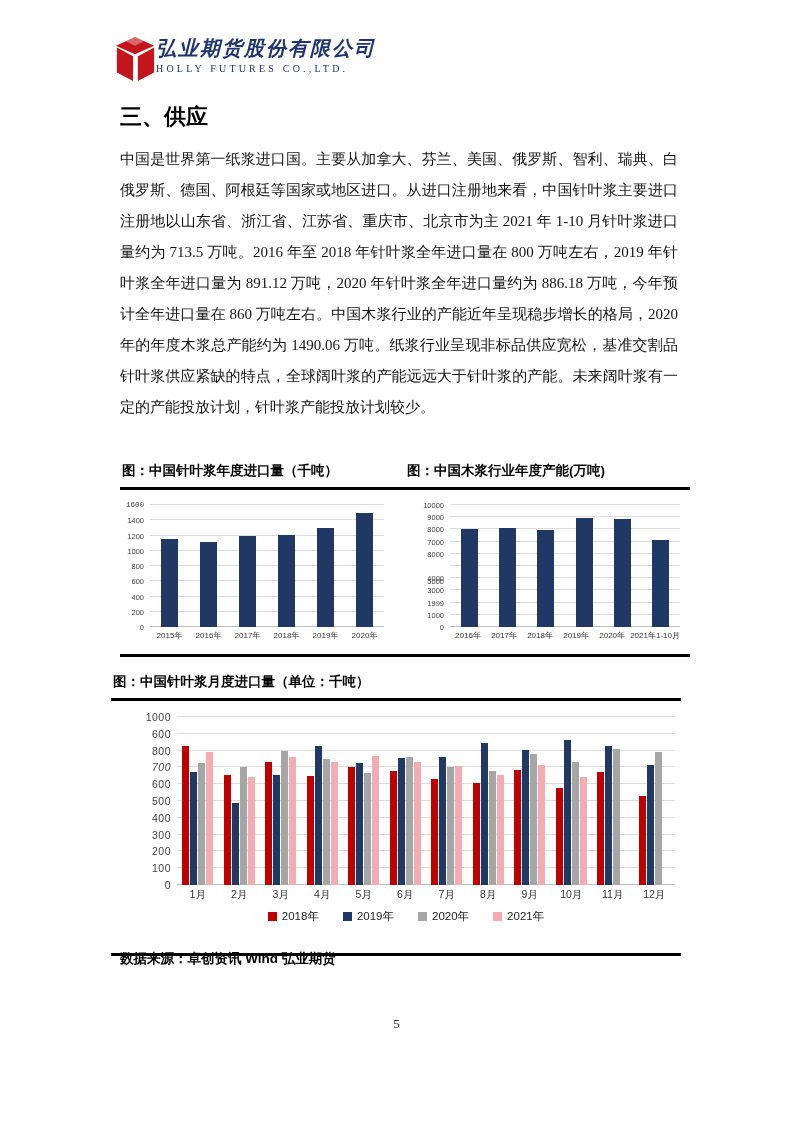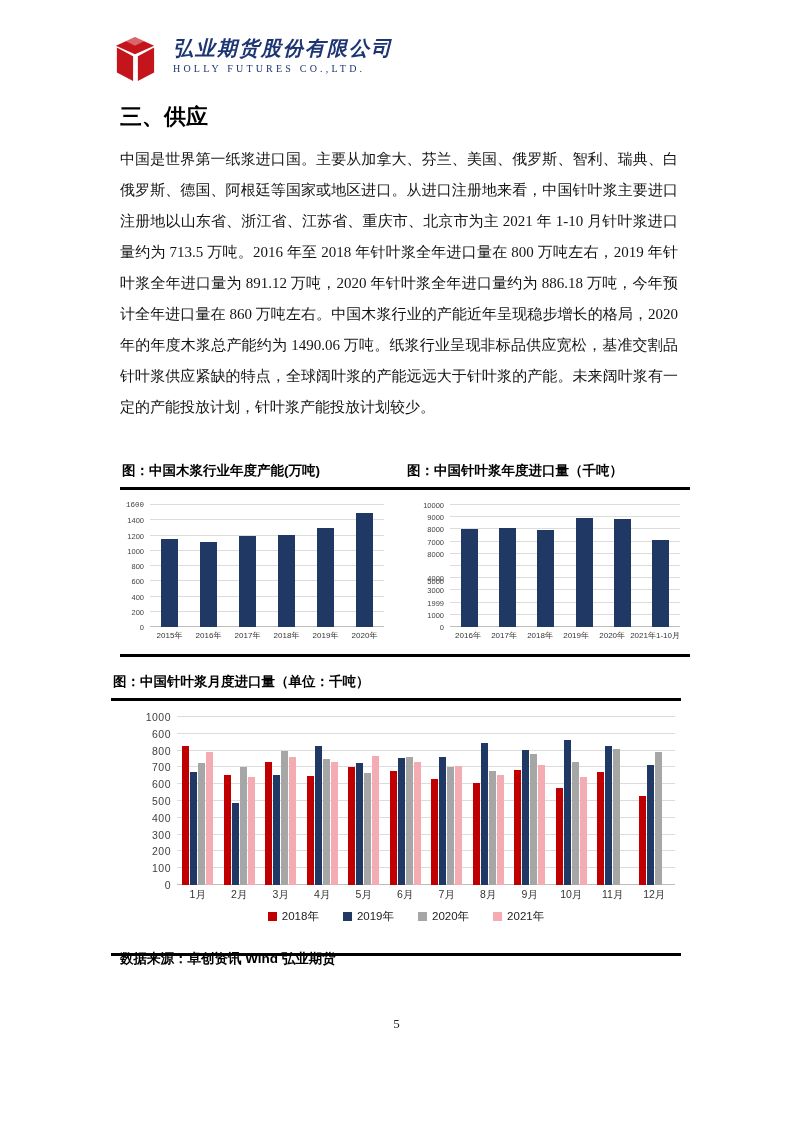--- a/index.html
+++ b/index.html
@@ -5,21 +5,21 @@
   * { margin:0; padding:0; box-sizing:border-box; }
   html,body { background:#ffffff; }
   .page {
     position:relative; width:793px; height:1122px; background:#fff;
     font-family:"Liberation Serif", serif; color:#111; overflow:hidden;
   }
 
   
   .logo { position:absolute; left:114px; top:36px; display:flex; align-items:flex-start; }
   .logo svg { display:block; }
-  .logo-text { margin-left:17px; }
+  .logo-text { margin-left:0; }
   .logo-cn {
     font-family:"Liberation Serif", serif; font-weight:bold; font-style:italic;
     font-size:20px; letter-spacing:2px; color:#1d3572; line-height:24px;
   }
   .logo-en {
     font-family:"Liberation Serif", serif; font-size:10px; letter-spacing:3.2px;
     color:#1d3572; margin-top:3px;
   }
 
   
@@ -104,22 +104,22 @@
       <div class="logo-en">HOLLY FUTURES CO.,LTD.</div>
     </div>
   </header>
 
   <h1 class="section-title">三、供应</h1>
 
   <p class="body-text">中国是世界第一纸浆进口国。主要从加拿大、芬兰、美国、俄罗斯、智利、瑞典、白俄罗斯、德国、阿根廷等国家或地区进口。从进口注册地来看，中国针叶浆主要进口注册地以山东省、浙江省、江苏省、重庆市、北京市为主 2021 年 1-10 月针叶浆进口量约为 713.5 万吨。2016 年至 2018 年针叶浆全年进口量在 800 万吨左右，2019 年针叶浆全年进口量为 891.12 万吨，2020 年针叶浆全年进口量约为 886.18 万吨，今年预计全年进口量在 860 万吨左右。中国木浆行业的产能近年呈现稳步增长的格局，2020 年的年度木浆总产能约为 1490.06 万吨。纸浆行业呈现非标品供应宽松，基准交割品针叶浆供应紧缺的特点，全球阔叶浆的产能远远大于针叶浆的产能。未来阔叶浆有一定的产能投放计划，针叶浆产能投放计划较少。</p>
 
   <section class="figures-duo">
     <div class="fig-titles">
+      <div class="fig-title">图：中国针叶浆年度进口量（千吨）</div>
       <div class="fig-title">图：中国木浆行业年度产能(万吨)</div>
-      <div class="fig-title">图：中国针叶浆年度进口量（千吨）</div>
     </div>
     <div class="fig-box duo">
       <div class="chart small">
           <div class="axis-y" style="left: 0px; top: 6px; width: 30px; height: 122px;">
             <span style="top: 100%;">0</span>
             <span style="top: 87.5%;">200</span>
             <span style="top: 75%;">400</span>
             <span style="top: 62.5%;">600</span>
             <span style="top: 50%;">800</span>
             <span style="top: 37.5%;">1000</span>
@@ -231,21 +231,21 @@
     <div class="fig-box mono">
       <div class="chart large">
           <div class="axis-y" style="left: 0px; top: 6px; width: 44px; height: 168px;">
             <span style="top: 100%;">0</span>
             <span style="top: 90%; text-align: center;">100</span>
             <span style="top: 80%;">200</span>
             <span style="top: 70%;">300</span>
             <span style="top: 60%;">400</span>
             <span style="top: 50%;">500</span>
             <span style="top: 40%;">600</span>
-            <span style="top: 30%;">700</span>
+            <span style="top: 30%; font-style: italic;">700</span>
             <span style="top: 20%;">800</span>
             <span style="top: 10%;">600</span>
             <span style="top: 0%;">1000</span>
           </div>
           <div class="plot" style="left: 44px; top: 6px; height: 168px;">
             <div class="gridline" style="bottom: 10%;"></div>
             <div class="gridline" style="bottom: 20%;"></div>
             <div class="gridline" style="bottom: 30%;"></div>
             <div class="gridline" style="bottom: 40%;"></div>
             <div class="gridline" style="bottom: 50%;"></div>

